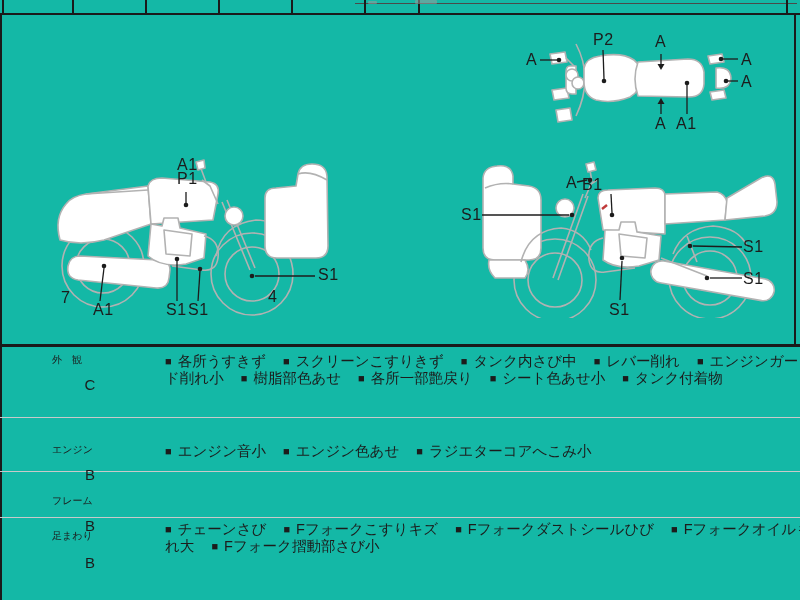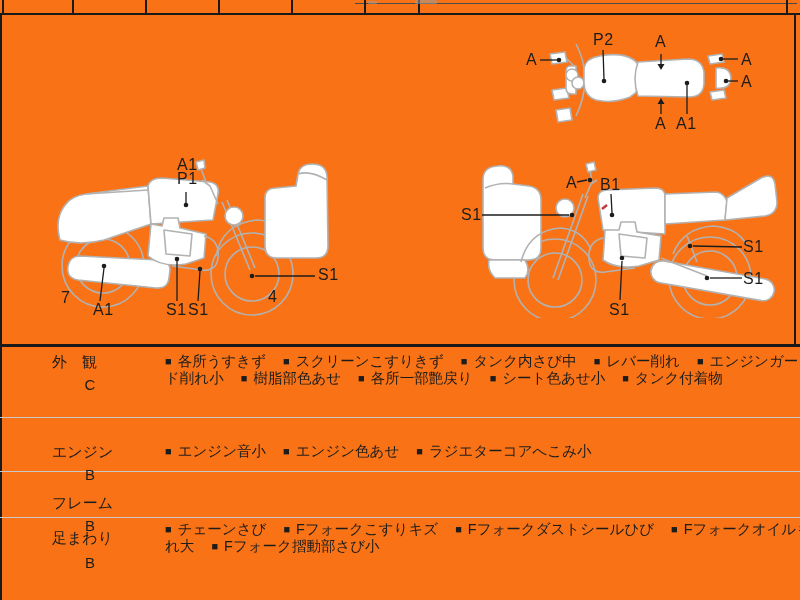--- a/index.html
+++ b/index.html
@@ -1,18 +1,18 @@
 <!DOCTYPE html>
 <html><head>
 <meta charset="utf-8">
 <style>
   html,body{margin:0;padding:0;background:#fff;}
   body{width:800px;height:600px;overflow:hidden;
        font-family:"Liberation Sans","DejaVu Sans",sans-serif;color:#1c1c1c;}
-  #sheet{position:relative;width:800px;height:600px;background:#f97316;}
+  #sheet{position:relative;width:800px;height:600px;background:#14b8a6;}
 
   
   .vtick{position:absolute;top:0;width:2px;height:13px;background:#1a1a1a;}
   #topline{position:absolute;left:0;top:13px;width:800px;height:2px;background:#1a1a1a;}
   #thinline{position:absolute;left:355px;top:3px;width:442px;height:1px;background:#4a4a4a;}
   .frag{position:absolute;background:#9a9a9a;opacity:.55;border-radius:1px;}
 
   
   #lborder{position:absolute;left:0;top:13px;width:2px;height:587px;background:#1a1a1a;}
   #rborder{position:absolute;left:794px;top:13px;width:2px;height:334px;background:#1a1a1a;}
@@ -20,21 +20,21 @@
 
   
   .dsvg{position:absolute;}
   .dlabel{position:absolute;font-size:16px;line-height:18px;color:#1c1c1c;
           letter-spacing:.5px;white-space:nowrap;}
 
   
   #ctable{position:absolute;left:0;top:347px;width:800px;height:253px;}
   .sep{position:absolute;left:0;width:800px;height:1px;background:#c9c9c9;}
   .crow{position:absolute;left:0;width:800px;}
-  .sec{position:absolute;left:52px;font-size:15px;white-space:nowrap;}
+  .sec{position:absolute;left:52px;font-size:10px;white-space:nowrap;}
   .grade{position:absolute;left:40px;width:100px;text-align:center;font-size:15px;}
   .notes{position:absolute;left:140px;width:646px;font-size:14.5px;line-height:16px;margin-left:25px;}
   .note{margin-right:13px;}
   .bul{font-size:11px;margin-right:6px;position:relative;top:-1px;}
 </style>
 </head>
 <body>
 
 <div id="sheet">
 
@@ -187,21 +187,21 @@
     <div class="dlabel" style="left:177px;top:156px">A1</div>
     <div class="dlabel" style="left:177px;top:170px">P1</div>
     <div class="dlabel" style="left:61px;top:289px">7</div>
     <div class="dlabel" style="left:93px;top:301px">A1</div>
     <div class="dlabel" style="left:166px;top:301px">S1</div>
     <div class="dlabel" style="left:188px;top:301px">S1</div>
     <div class="dlabel" style="left:268px;top:288px">4</div>
     <div class="dlabel" style="left:318px;top:266px">S1</div>
 
     <div class="dlabel" style="left:566px;top:174px">A</div>
-    <div class="dlabel" style="left:600px;top:176px">B1</div>
+    <div class="dlabel" style="left:582px;top:176px">B1</div>
     <div class="dlabel" style="left:461px;top:206px">S1</div>
     <div class="dlabel" style="left:609px;top:301px">S1</div>
     <div class="dlabel" style="left:743px;top:238px">S1</div>
     <div class="dlabel" style="left:743px;top:270px">S1</div>
   </div>
 
   <div id="ctable">
     <div class="sep" style="top:70px"></div>
     <div class="sep" style="top:124px"></div>
     <div class="sep" style="top:170px"></div>

